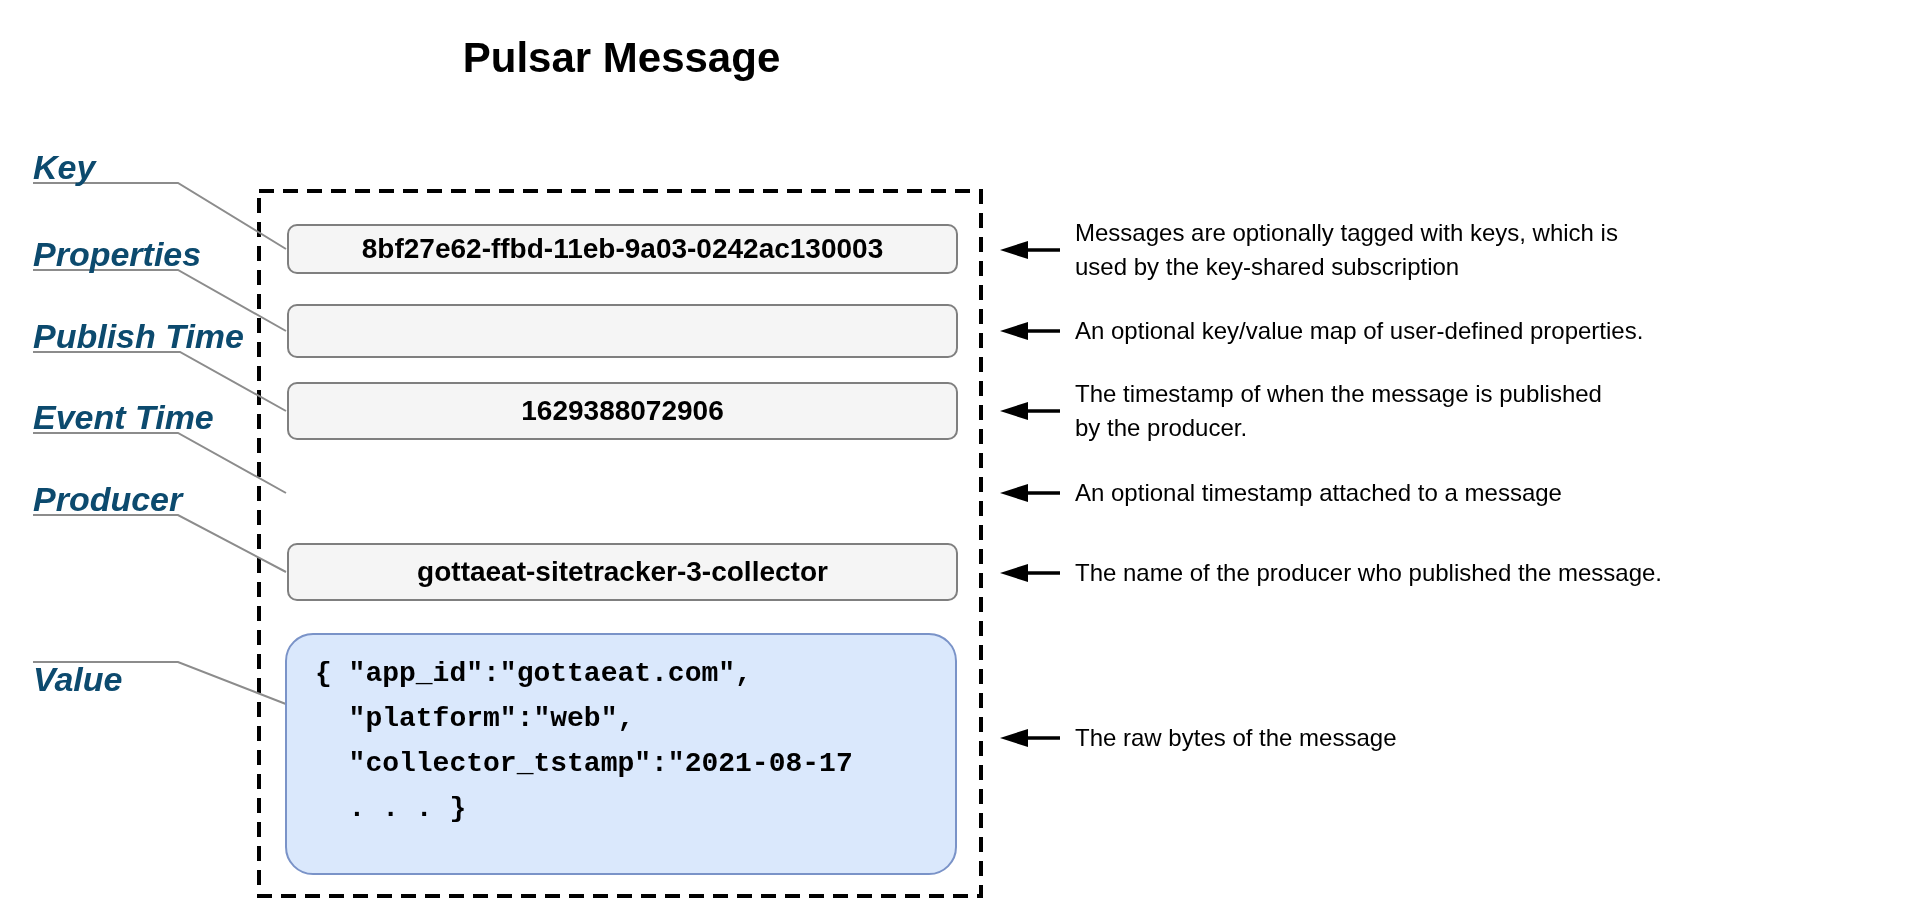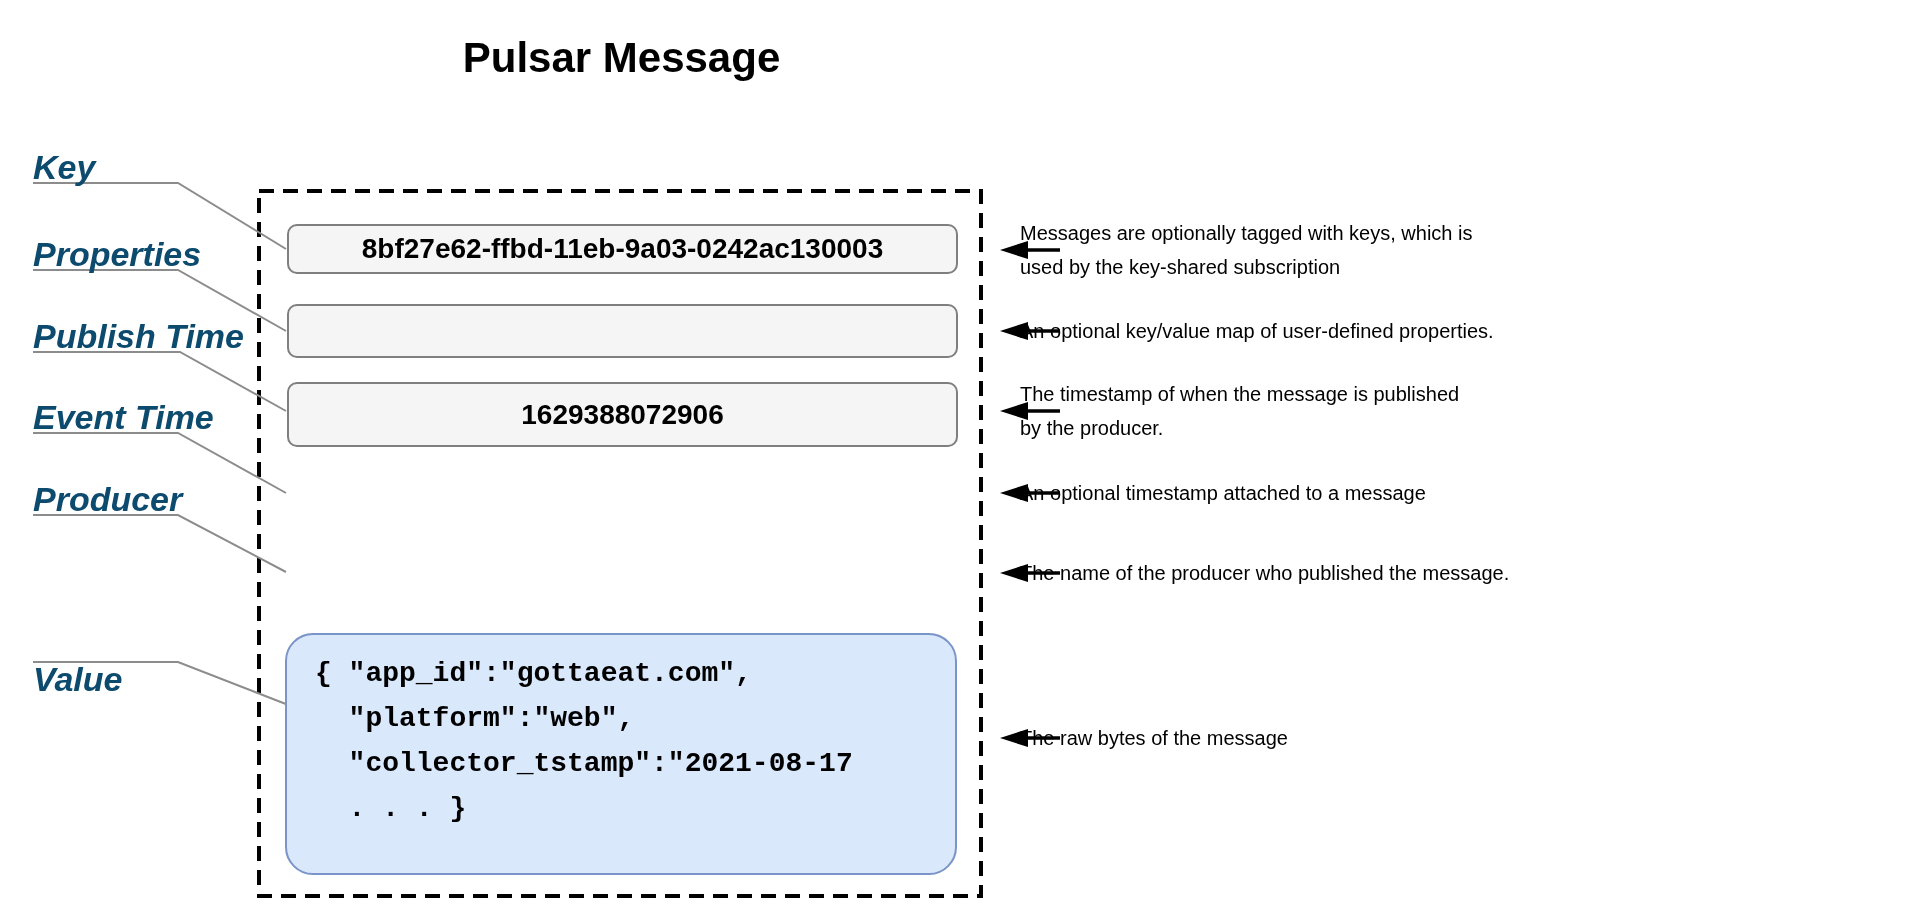--- a/index.html
+++ b/index.html
@@ -37,22 +37,22 @@
     background:#dae8fc;border:2px solid #7a93c8;border-radius:28px;
     box-sizing:border-box;z-index:2;
   }
   .value-box pre{
     margin:0;padding:16px 0 0 28px;
     font-family:"Liberation Mono","DejaVu Sans Mono",monospace;
     font-size:28px;font-weight:bold;line-height:45px;
     color:#000;white-space:pre;
   }
   .annotation{
-    position:absolute;left:1020px;
-    font-size:20px;line-height:34px;color:#000;
+    position:absolute;left:1075px;
+    font-size:24px;line-height:34px;color:#000;
     white-space:pre-line;z-index:2;
   }
 </style>
 </head>
 <body>
 
 <div class="canvas">
 
   <svg class="overlay" width="1910" height="922" viewBox="0 0 1910 922" xmlns="http://www.w3.org/2000/svg">
 
@@ -99,22 +99,25 @@
   <div class="field-label" style="top:398px;">Event Time</div>
   <div class="field-label" style="top:480px;">Producer</div>
   <div class="field-label" style="top:660px;">Value</div>
 
   <div class="field-box" style="top:224px;height:50px;">
     <span class="value">8bf27e62-ffbd-11eb-9a03-0242ac130003</span>
   </div>
   <div class="field-box" style="top:304px;height:54px;">
     <span class="value"></span>
   </div>
-  <div class="field-box" style="top:382px;height:65px;">
+  <div class="field-box" style="top:382px;height:58px;">
     <span class="value">1629388072906</span>
+  </div>
+  <div class="field-box" style="top:543px;height:58px;">
+    <span class="value">gottaeat-sitetracker-3-collector</span>
   </div>
 
   <div class="value-box">
     <pre>{ "app_id":"gottaeat.com",
   "platform":"web",
   "collector_tstamp":"2021-08-17
   . . . }</pre>
   </div>
 
   <div class="annotation" style="top:216px;">Messages are optionally tagged with keys, which is

